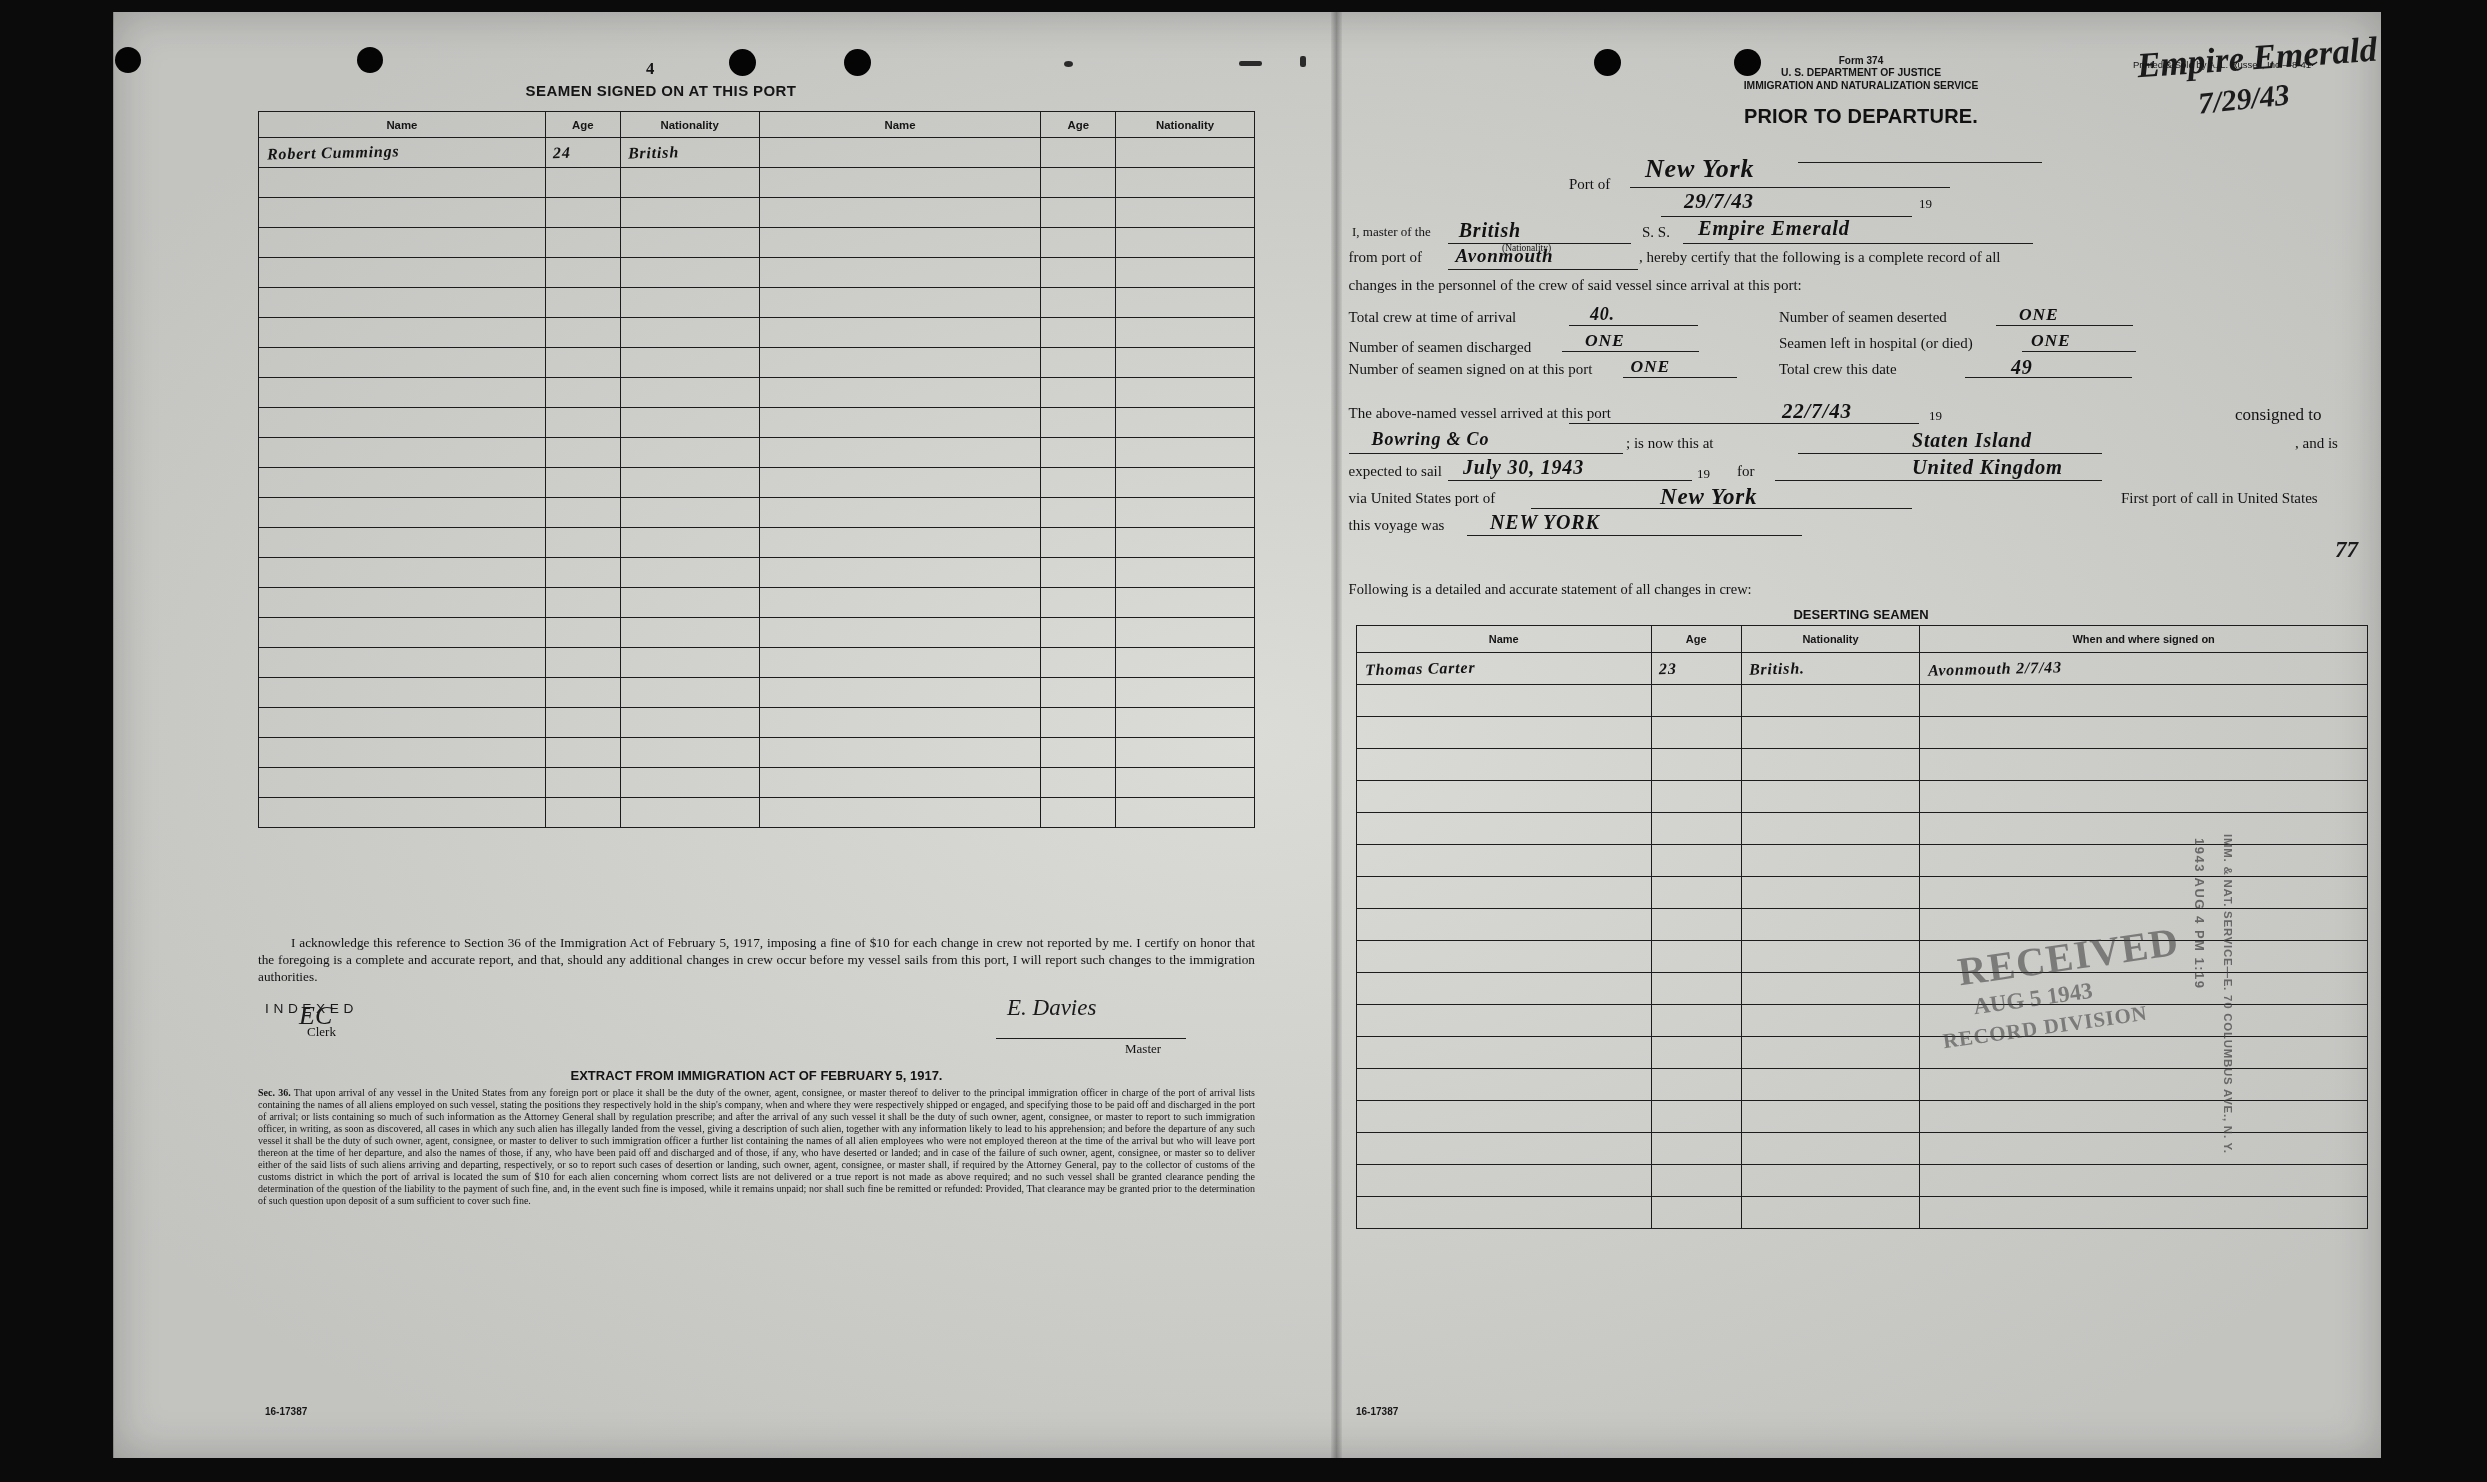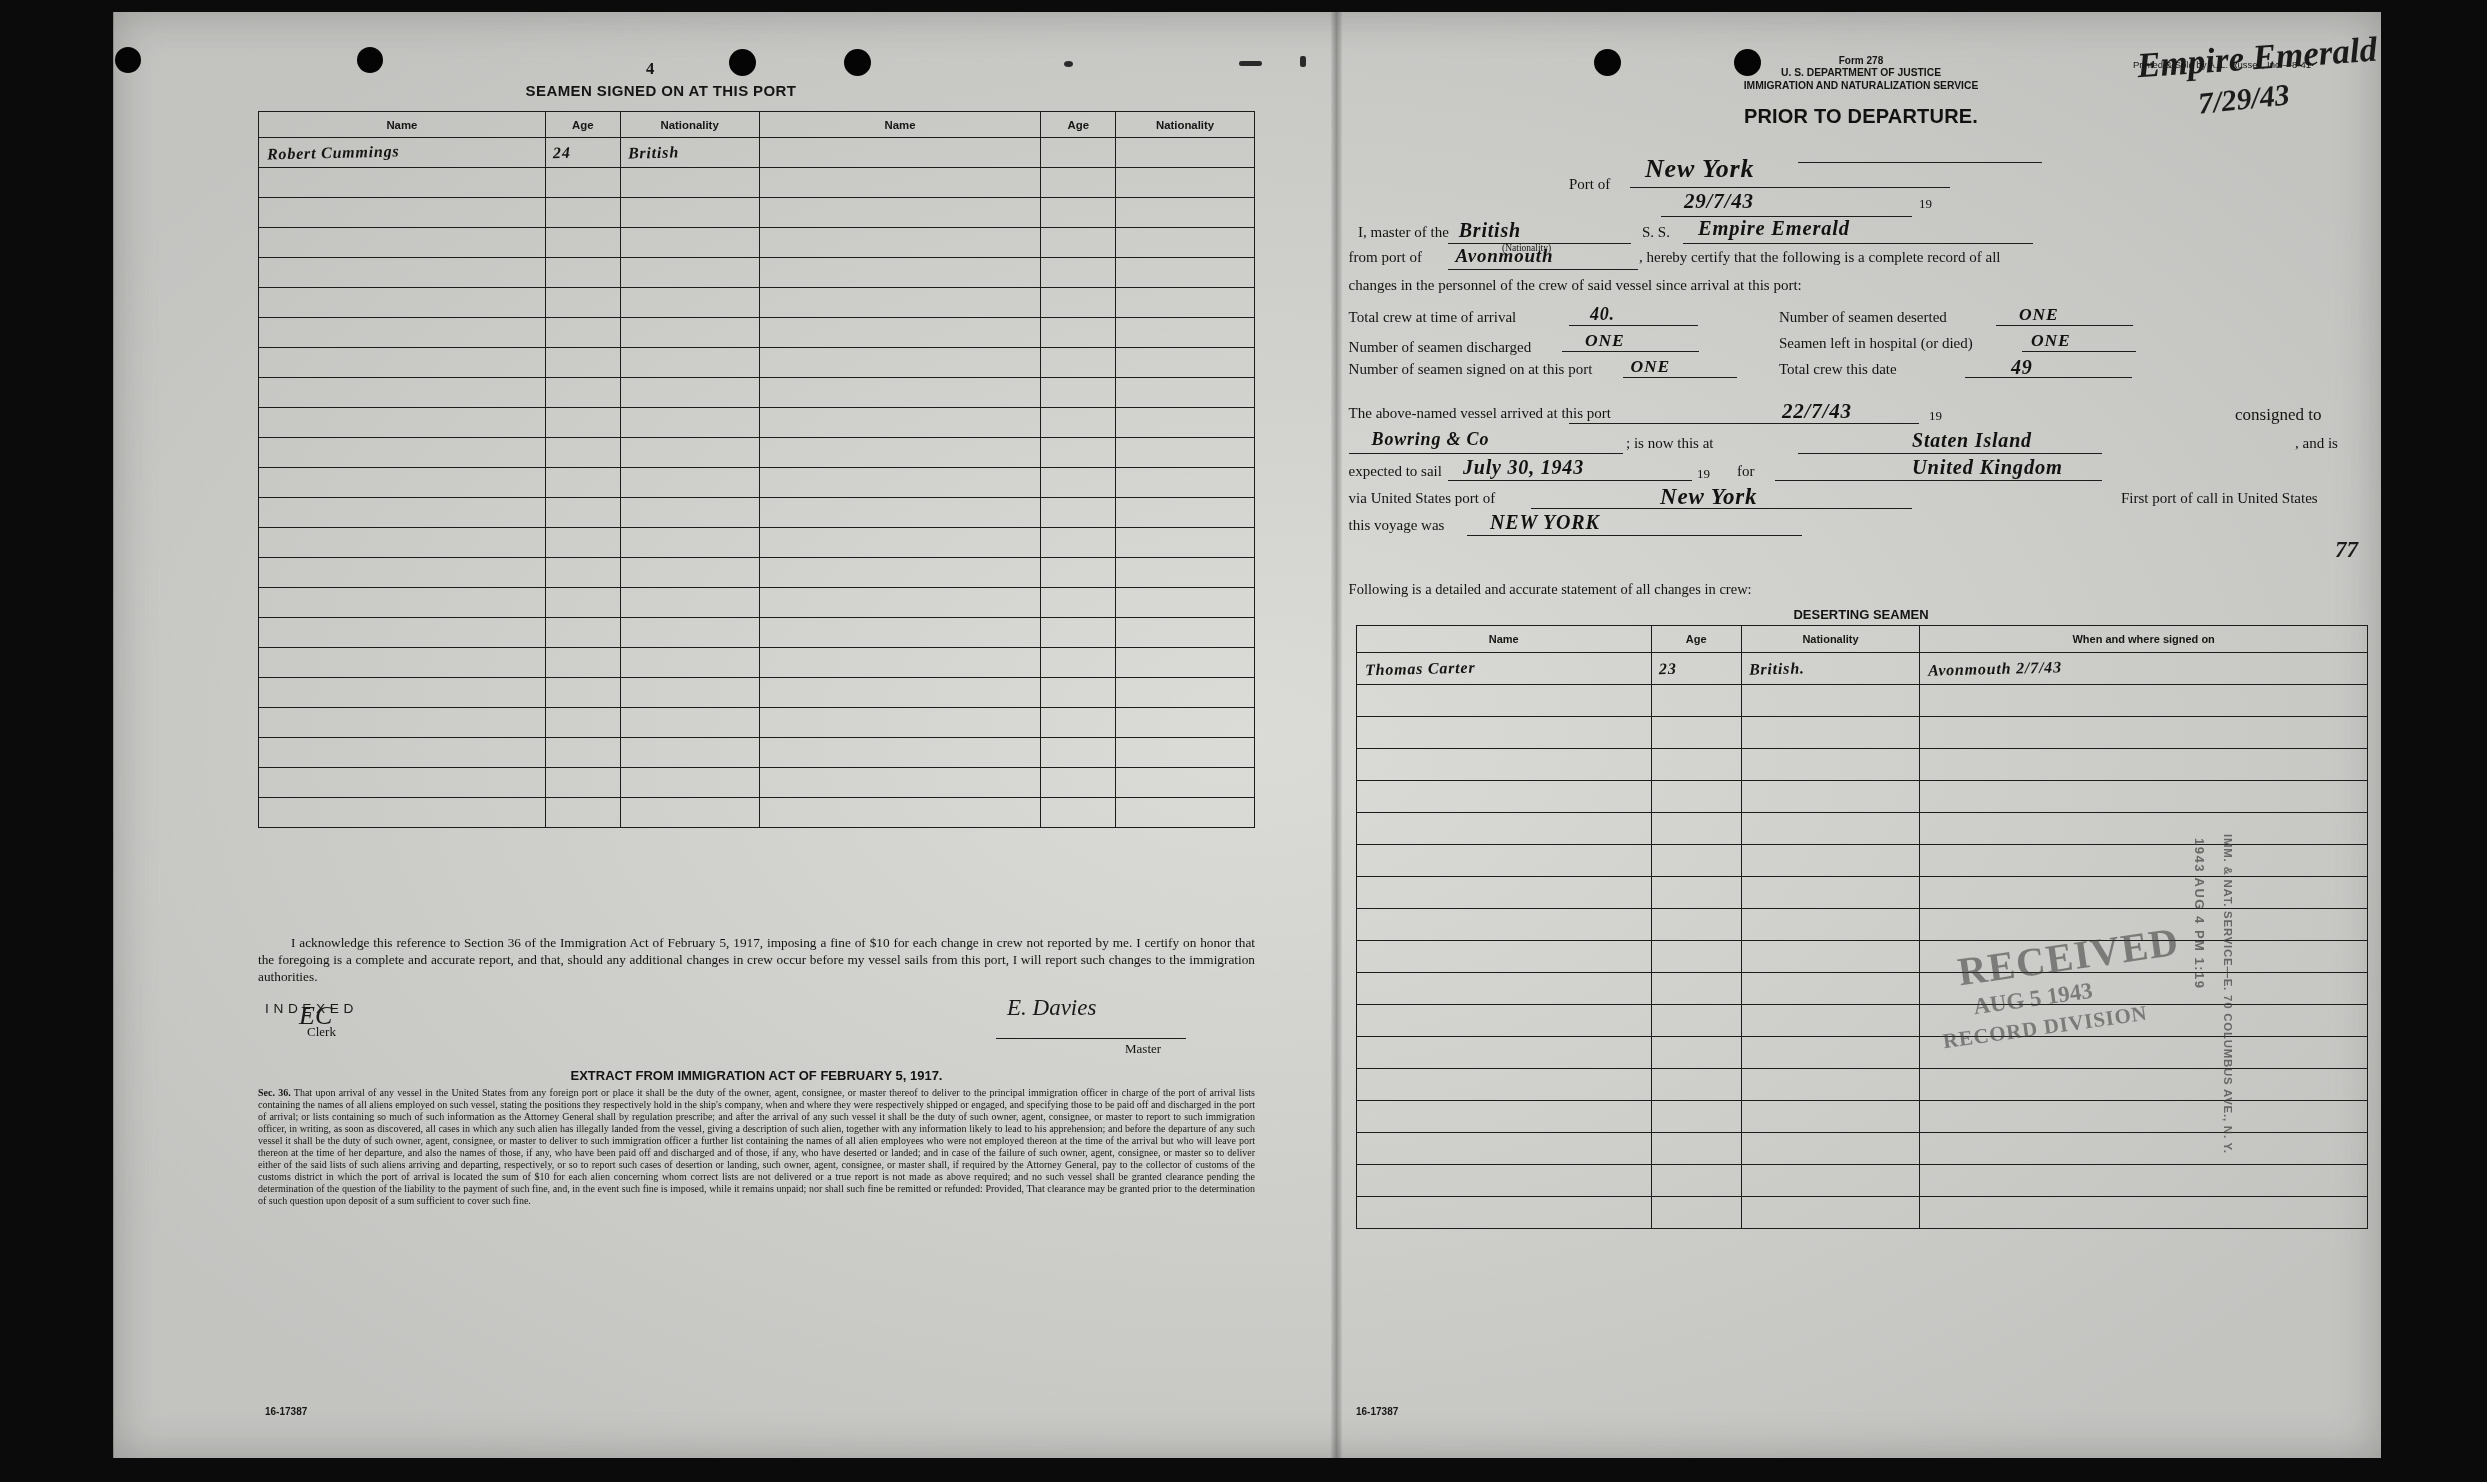--- a/index.html
+++ b/index.html
@@ -315,42 +315,42 @@
 
       <div class="extract">EXTRACT FROM IMMIGRATION ACT OF FEBRUARY 5, 1917.</div>
       <div class="sec36">
         <span class="bold">Sec. 36.</span>
         <span>That upon arrival of any vessel in the United States from any foreign port or place it shall be the duty of the owner, agent, consignee, or master thereof to deliver to the principal immigration officer in charge of the port of arrival lists containing the names of all aliens employed on such vessel, stating the positions they respectively hold in the ship's company, when and where they were respectively shipped or engaged, and specifying those to be paid off and discharged in the port of arrival; or lists containing so much of such information as the Attorney General shall by regulation prescribe; and after the arrival of any such vessel it shall be the duty of such owner, agent, consignee, or master to report to such immigration officer, in writing, as soon as discovered, all cases in which any such alien has illegally landed from the vessel, giving a description of such alien, together with any information likely to lead to his apprehension; and before the departure of any such vessel it shall be the duty of such owner, agent, consignee, or master to deliver to such immigration officer a further list containing the names of all alien employees who were not employed thereon at the time of the arrival but who will leave port thereon at the time of her departure, and also the names of those, if any, who have been paid off and discharged and of those, if any, who have deserted or landed; and in case of the failure of such owner, agent, consignee, or master so to deliver either of the said lists of such aliens arriving and departing, respectively, or so to report such cases of desertion or landing, such owner, agent, consignee, or master shall, if required by the Attorney General, pay to the collector of customs of the customs district in which the port of arrival is located the sum of $10 for each alien concerning whom correct lists are not delivered or a true report is not made as above required; and no such vessel shall be granted clearance pending the determination of the question of the liability to the payment of such fine, and, in the event such fine is imposed, while it remains unpaid; nor shall such fine be remitted or refunded: Provided, That clearance may be granted prior to the determination of such question upon deposit of a sum sufficient to cover such fine.</span>
       </div>
       <div class="formnoL">16-17387</div>
     </div>
 
     <div class="right">
-      <div class="formno">Form 278</div>
+      <div class="formno">Form 374</div>
       <div class="dept">
         <div>U. S. DEPARTMENT OF JUSTICE</div>
         <div>IMMIGRATION AND NATURALIZATION SERVICE</div>
       </div>
       <div class="printed">Printed &amp; Sold by A. L. Russell, Inc.—8-41·</div>
 
       <div class="rtitle">
         <div>PRIOR TO DEPARTURE.</div>
       </div>
 
       <div style="position:absolute;left:457px;top:149px;width:244px;border-bottom:0.8px solid #1d1d1d;height:0.8px;"></div>
       <div style="position:absolute;left:228px;top:164px;font-size:15px;color:#131313;">Port of</div>
       <div style="position:absolute;left:289px;top:145px;width:320px;border-bottom:0.8px solid #1d1d1d;height:30px;">
         <span class="hwr" style="font-size:26px;position:relative;left:15px;top:-3px;">New York</span>
       </div>
       <div style="position:absolute;left:320px;top:177px;width:251px;border-bottom:0.8px solid #1d1d1d;height:27px;">
         <span class="hwr" style="font-size:21px;position:relative;left:23px;">29/7/43</span>
       </div>
       <div style="position:absolute;left:578px;top:184px;font-size:13px;color:#131313;">19</div>
 
-      <div style="position:absolute;left:17px;top:212px;font-size:15px;color:#131313;">I, master of the</div>
+      <div style="position:absolute;left:11px;top:212px;font-size:13px;color:#131313;">I, master of the</div>
       <div style="position:absolute;left:107px;top:207px;width:183px;border-bottom:0.8px solid #1d1d1d;height:24px;">
         <span class="hwr" style="font-size:20px;position:relative;left:10.7px;">British</span>
       </div>
       <div style="position:absolute;left:161px;top:231px;font-size:9.5px;color:#131313;">(Nationality)</div>
       <div style="position:absolute;left:301px;top:212px;font-size:15px;color:#131313;">S. S.</div>
       <div style="position:absolute;left:342px;top:205px;width:350px;border-bottom:0.8px solid #1d1d1d;height:26px;">
         <span class="hwr" style="font-size:20.5px;position:relative;left:15px;">Empire Emerald</span>
       </div>
 
       <div style="position:absolute;left:7.6px;top:237px;font-size:15px;color:#131313;">from port of</div>

